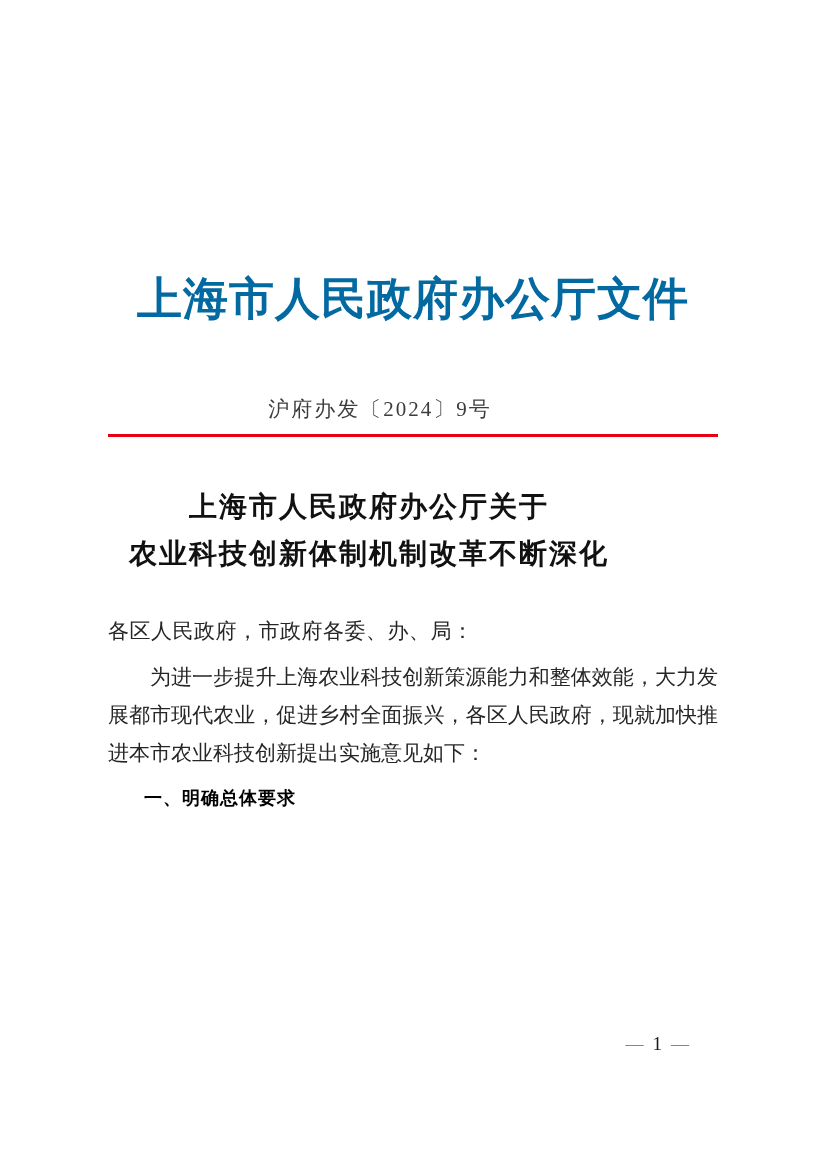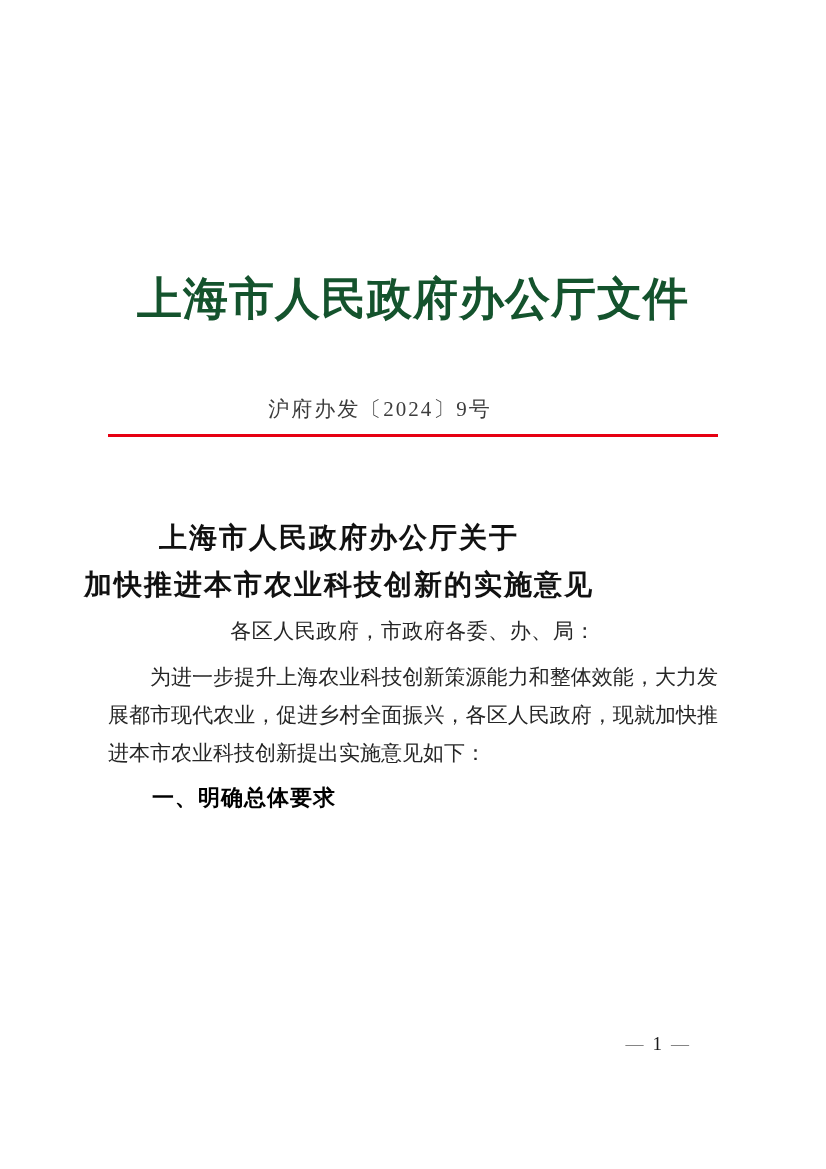--- a/index.html
+++ b/index.html
@@ -14,21 +14,21 @@
     background: #ffffff;
     overflow: hidden;
     font-family: "Liberation Serif", serif;
   }
   .letterhead {
     position: absolute;
     top: 272px;
     left: 0;
     width: 826px;
     text-align: center;
-    color: #14532d;
+    color: #0369a1;
     font-family: "DejaVu Serif", serif;
     font-weight: bold;
     font-size: 45px;
     line-height: 1.2;
     letter-spacing: 1px;
     white-space: nowrap;
   }
   .doc-number {
     position: absolute;
     top: 396px;
@@ -44,55 +44,56 @@
   .red-rule {
     position: absolute;
     top: 434px;
     left: 108px;
     width: 610px;
     height: 3px;
     background: #e60012;
   }
   .doc-title {
     position: absolute;
-    top: 514px;
+    top: 483px;
     left: 0;
     width: 678px;
     text-align: center;
     color: #111111;
     font-family: "DejaVu Serif", serif;
     font-weight: bold;
     font-size: 28px;
     line-height: 47px;
     letter-spacing: 2px;
+    padding-left: 30px;
   }
   .body-text {
     position: absolute;
     top: 612px;
     left: 108px;
     width: 610px;
     color: #262626;
     font-size: 21px;
     line-height: 38px;
     text-align: justify;
   }
   .salutation {
-    text-align: center;
+    text-align: left;
     letter-spacing: 0.5px;
   }
   .para {
     margin: 8px 0 0 0;
     text-indent: 2em;
   }
   .section-heading {
     margin: 7px 0 4px 0;
     text-indent: 2em;
     font-family: "Liberation Sans", sans-serif;
     font-weight: bold;
-    font-size: 22px;
+    font-size: 18px;
     letter-spacing: 1px;
     color: #000000;
     text-align: left;
   }
   .page-footer {
     position: absolute;
     top: 1033px;
     right: 128px;
     font-size: 19px;
     color: #1a1a1a;
@@ -111,21 +112,21 @@
 <div class="page">
 
   <div class="letterhead">上海市人民政府办公厅文件</div>
 
   <div class="doc-number">沪府办发〔2024〕9号</div>
 
   <div class="red-rule"></div>
 
   <div class="doc-title">
     <div>上海市人民政府办公厅关于</div>
-    <div>加快推进本市农业科技创新的实施意见</div>
+    <div>农业科技创新体制机制改革不断深化</div>
   </div>
 
   <div class="body-text">
     <div class="salutation">各区人民政府，市政府各委、办、局：</div>
 
     <p class="para">为进一步提升上海农业科技创新策源能力和整体效能，大力发展都市现代农业，促进乡村全面振兴，各区人民政府，现就加快推进本市农业科技创新提出实施意见如下：</p>
 
     <p class="section-heading">一、明确总体要求</p>
 
   </div>

